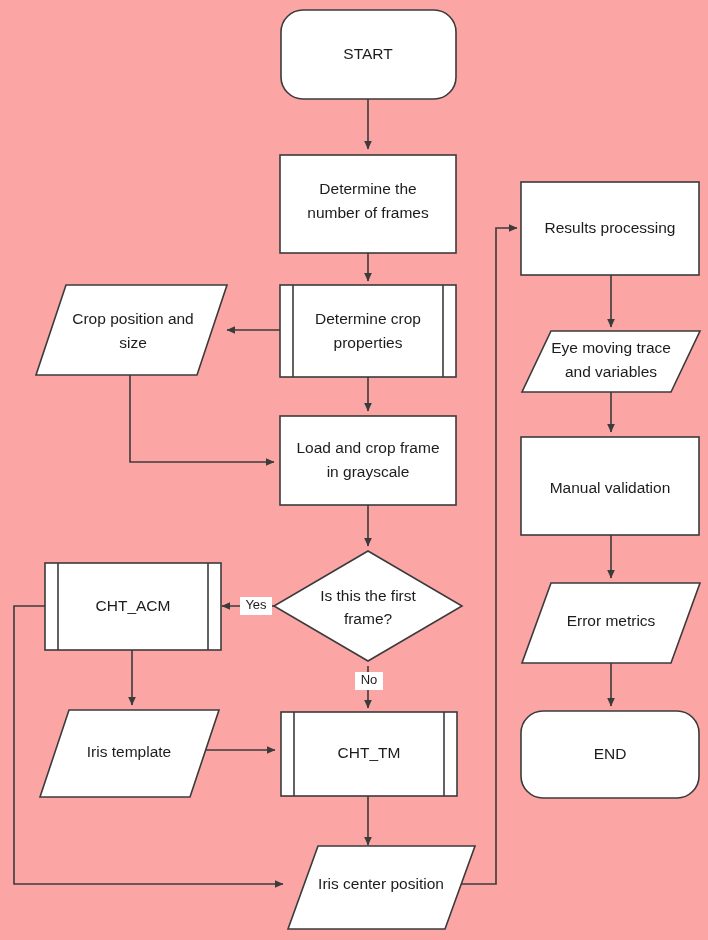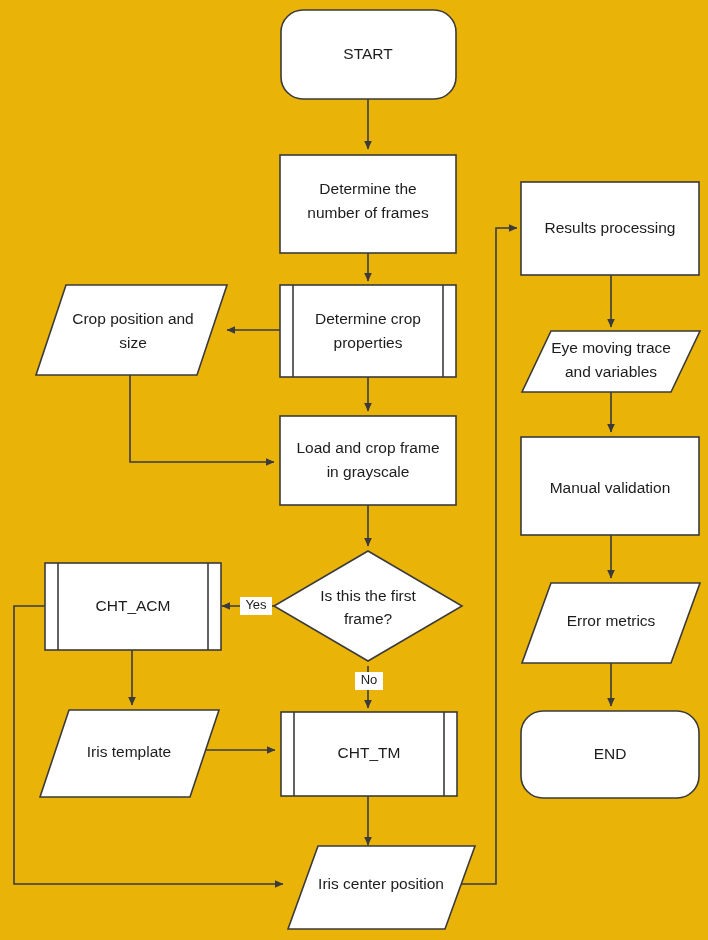--- a/index.html
+++ b/index.html
@@ -10,21 +10,21 @@
   body {
     width: 708px;
     height: 940px;
     font-family: "Liberation Sans", sans-serif;
     overflow: hidden;
   }
   #flowchart-root {
     position: relative;
     width: 708px;
     height: 940px;
-    background: #eab308;
+    background: #fca5a5;
   }
   svg#chart {
     display: block;
     width: 708px;
     height: 940px;
   }
   .shape {
     fill: #ffffff;
     stroke: #3b3b3b;
     stroke-width: 1.6;

